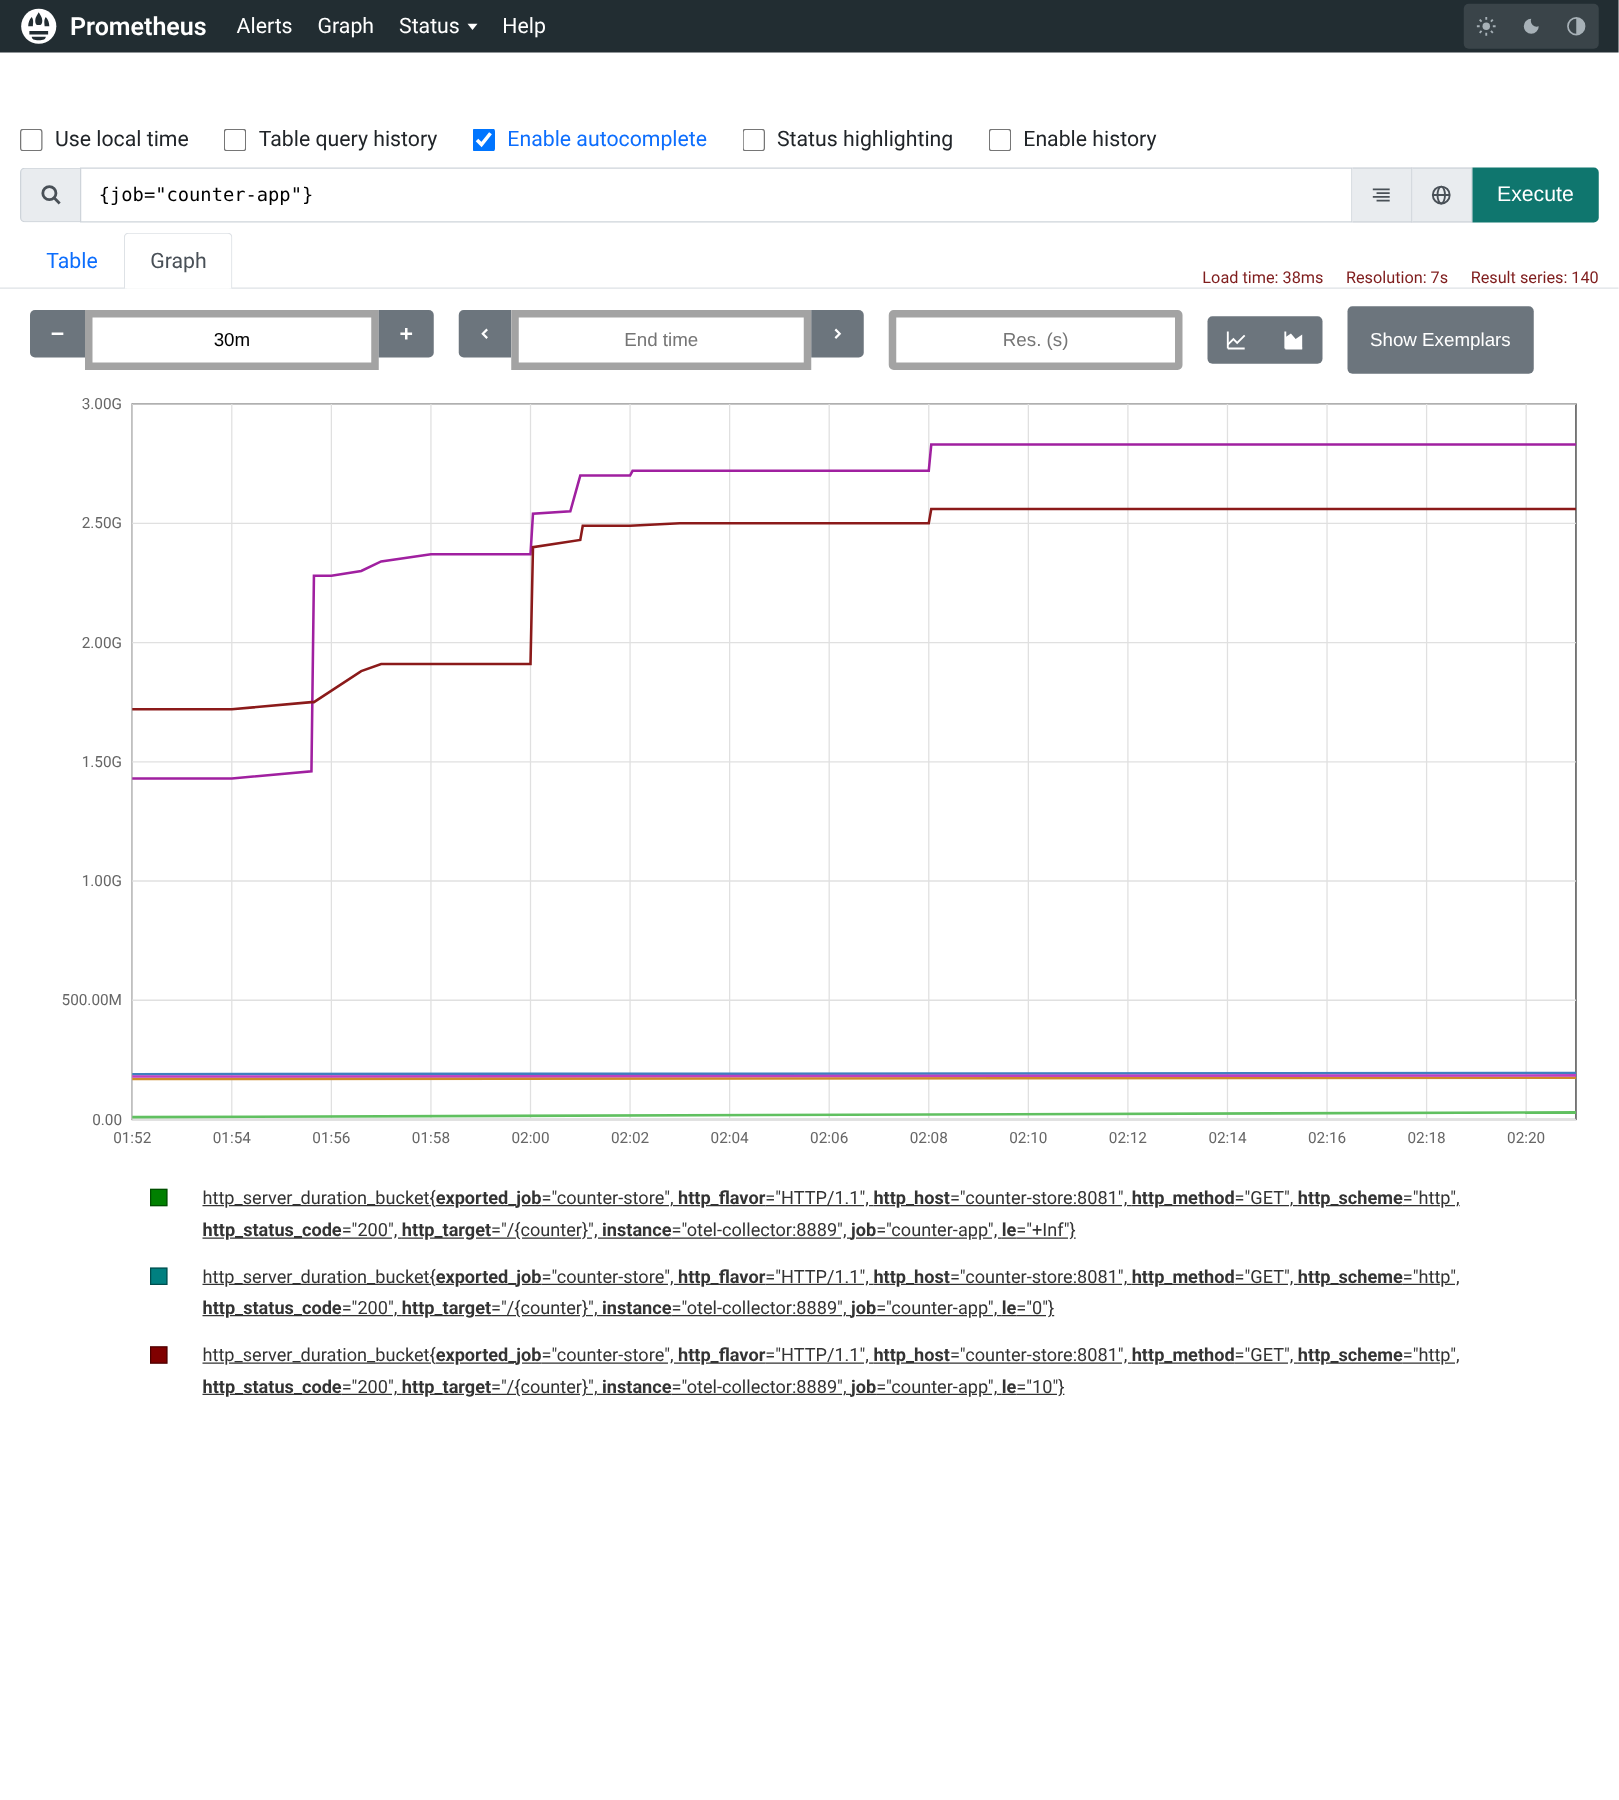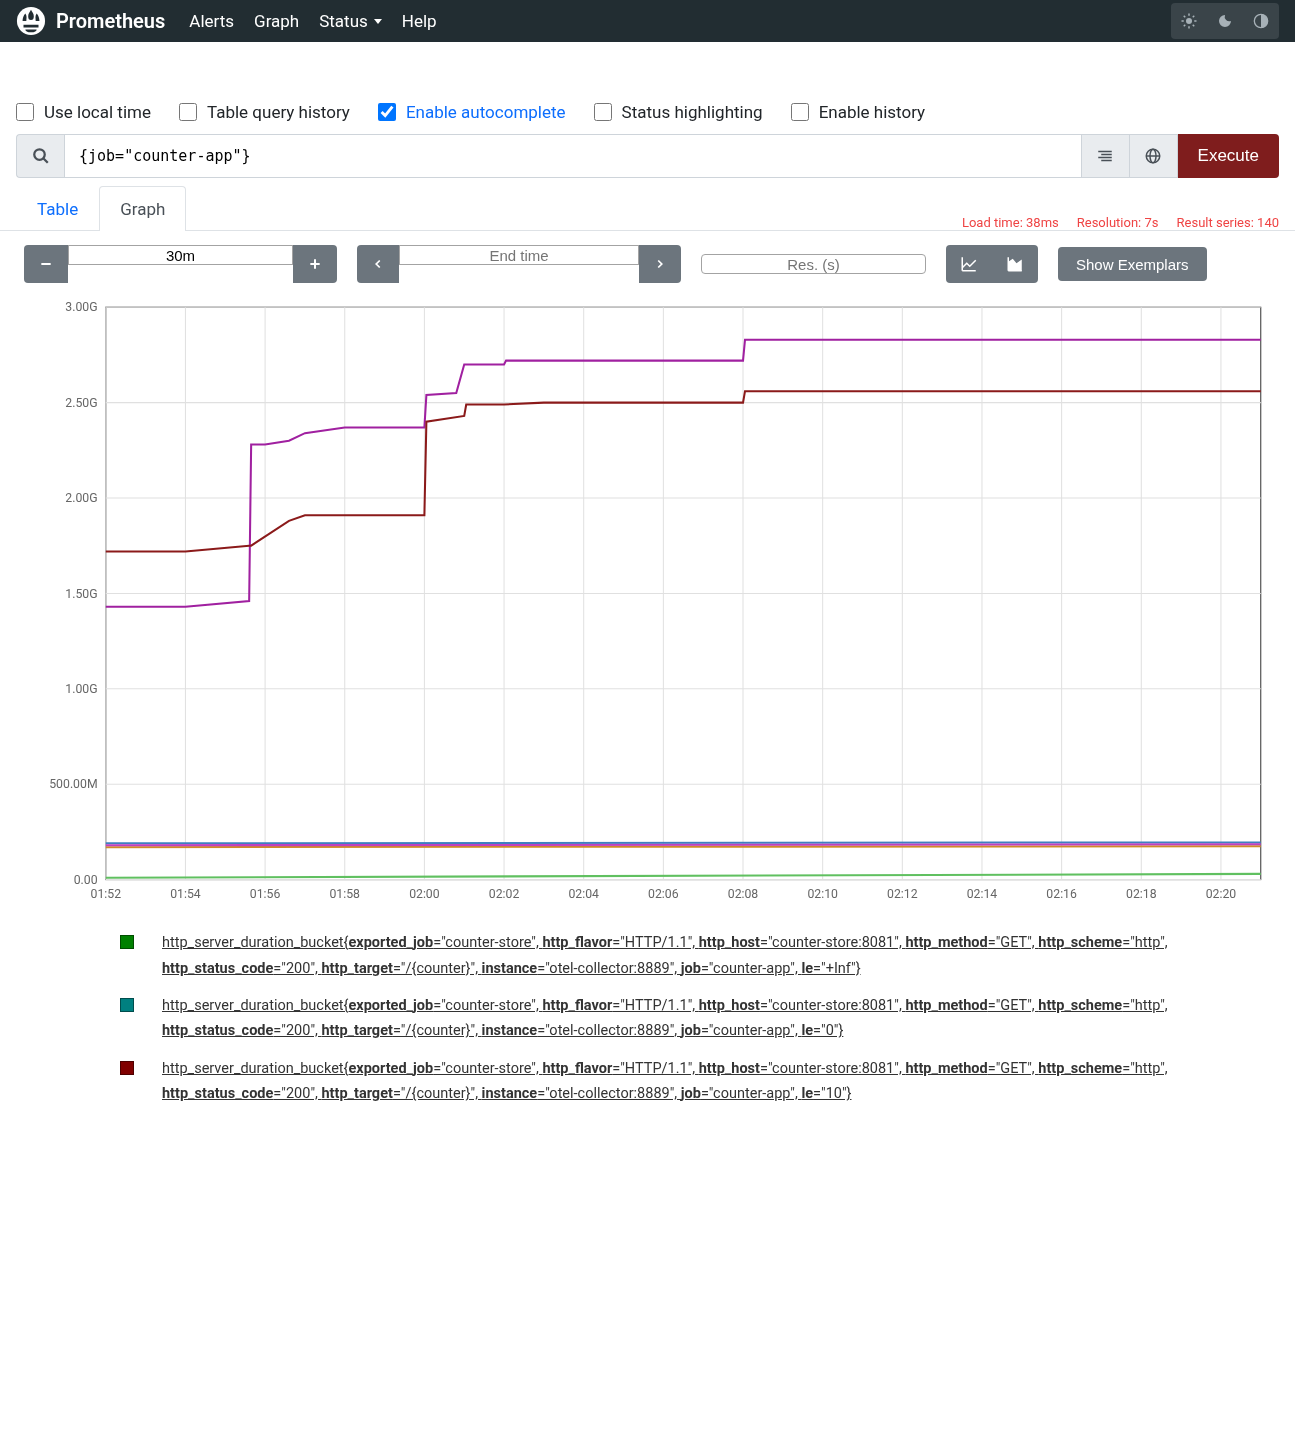--- a/index.html
+++ b/index.html
@@ -12,35 +12,35 @@
 .theme-toggles { display: flex; background: #3a4449; border-radius: 4px; overflow: hidden; }
 .theme-btn { width: 36px; height: 36px; display: flex; align-items: center; justify-content: center; color: #a7b1b7; cursor: pointer; }
 .options-bar { padding: 12px 16px; display: flex; gap: 28px; flex-wrap: wrap; margin-top: 48px; }
 .option-check { display: flex; align-items: center; gap: 10px; font-size: 17px; }
 .option-check input { width: 18px; height: 18px; cursor: pointer; }
 .option-check.checked { color: #0d6efd; }
 .query-bar { padding: 0 16px 8px; display: flex; }
 .search-icon-btn { width: 48px; height: 44px; background: #e9ecef; border: 1px solid #ced4da; border-right: none; border-radius: 4px 0 0 4px; display: flex; align-items: center; justify-content: center; color: #495057; cursor: pointer; }
 .query-input { flex: 1; height: 44px; border: 1px solid #ced4da; padding: 0 14px; font-family: "Menlo", "Consolas", monospace; font-size: 15px; outline: none; }
 .icon-btn { width: 48px; height: 44px; background: #e9ecef; border: 1px solid #ced4da; border-left: none; display: flex; align-items: center; justify-content: center; color: #495057; cursor: pointer; }
-.execute-btn { height: 44px; padding: 0 20px; background: #7f1d1d; color: #fff; border: none; border-radius: 0 4px 4px 0; font-size: 17px; cursor: pointer; }
+.execute-btn { height: 44px; padding: 0 20px; background: #0f766e; color: #fff; border: none; border-radius: 0 4px 4px 0; font-size: 17px; cursor: pointer; }
 .tabs-row { display: flex; align-items: flex-end; padding: 0 16px; border-bottom: 1px solid #dee2e6; }
 .tab { padding: 12px 20px; font-size: 17px; cursor: pointer; border: 1px solid transparent; border-bottom: none; margin-bottom: -1px; border-radius: 4px 4px 0 0; }
 .tab.inactive { color: #0d6efd; }
 .tab.active { background: #fff; border-color: #dee2e6; color: #495057; }
-.stats { margin-left: auto; color: #ef4444; font-size: 13px; display: flex; gap: 18px; }
+.stats { margin-left: auto; color: #7f1d1d; font-size: 13px; display: flex; gap: 18px; }
 .graph-controls { padding: 14px 24px; display: flex; gap: 20px; align-items: center; }
 .btn-group { display: flex; }
 .ctrl-btn { height: 38px; padding: 0 14px; background: #6c757d; color: #fff; border: none; display: flex; align-items: center; justify-content: center; cursor: pointer; font-size: 18px; }
 .ctrl-btn:first-child { border-radius: 4px 0 0 4px; }
 .ctrl-btn:last-child { border-radius: 0 4px 4px 0; }
-.ctrl-input { height: 20px; padding: 0 12px; border: 1px solid #a3a3a3; text-align: center; font-size: 15px; min-width: 60px; outline: none; }
+.ctrl-input { height: 48px; padding: 0 12px; border: 6px solid #a3a3a3; text-align: center; font-size: 15px; min-width: 60px; outline: none; }
 .ctrl-input.wide { min-width: 240px; }
 .ctrl-input.med { min-width: 100px; border-radius: 4px; }
-.show-exemplars { height: 34px; padding: 0 18px; background: #6c757d; color: #fff; border: none; border-radius: 4px; font-size: 15px; cursor: pointer; }
+.show-exemplars { height: 54px; padding: 0 18px; background: #6c757d; color: #fff; border: none; border-radius: 4px; font-size: 15px; cursor: pointer; }
 .chart-wrap { padding: 0 24px 20px; }
 .chart-svg { width: 100%; height: auto; display: block; }
 .legend { padding: 0 60px 20px 120px; font-size: 14.5px; line-height: 1.75; color: #333; }
 .legend-item { display: flex; gap: 28px; margin-bottom: 12px; text-decoration: underline; }
 .legend-swatch { width: 14px; height: 14px; border: 1px solid rgba(0,0,0,0.4); flex-shrink: 0; margin-top: 5px; }
 .legend-text { flex: 1; }
 .legend-text b { font-weight: 700; }
 .caret-down { width: 0; height: 0; border-left: 4px solid transparent; border-right: 4px solid transparent; border-top: 5px solid currentColor; display: inline-block; margin-left: 2px; }
 </style>
 </head>

